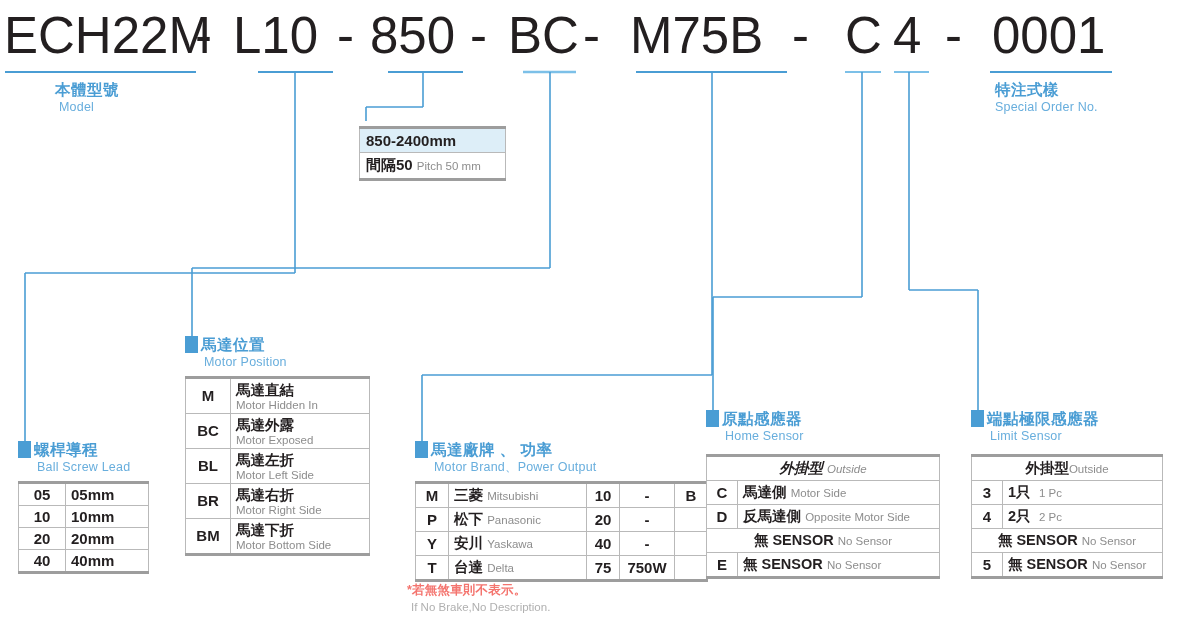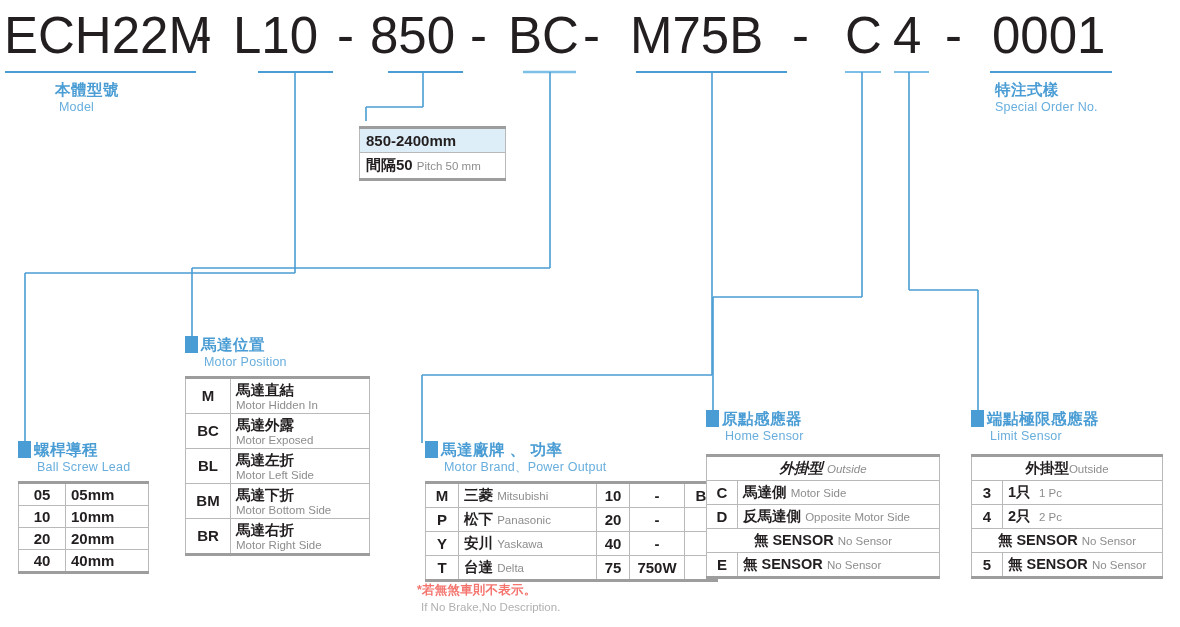--- a/index.html
+++ b/index.html
@@ -205,38 +205,38 @@
       </td>
     </tr>
     <tr>
       <td class="code" style="height:32px;">BL</td>
       <td class="val" style="padding:2px 5px;">
         <span class="cjk">馬達左折</span>
         <span class="en-u">Motor Left Side</span>
       </td>
     </tr>
     <tr>
+      <td class="code" style="height:32px;">BR</td>
+      <td class="val" style="padding:2px 5px;">
+        <span class="cjk">馬達右折</span>
+        <span class="en-u">Motor Right Side</span>
+      </td>
+    </tr>
+    <tr>
       <td class="code" style="height:32px;">BM</td>
       <td class="val" style="padding:2px 5px;">
         <span class="cjk">馬達下折</span>
         <span class="en-u">Motor Bottom Side</span>
       </td>
     </tr>
-    <tr>
-      <td class="code" style="height:32px;">BR</td>
-      <td class="val" style="padding:2px 5px;">
-        <span class="cjk">馬達右折</span>
-        <span class="en-u">Motor Right Side</span>
-      </td>
-    </tr>
-  </tbody>
-    </table>
-</div>
-
-<div class="grp" style="left:415px;top:441px;margin-left:10px;">
+  </tbody>
+    </table>
+</div>
+
+<div class="grp" style="left:415px;top:441px;">
   <div class="grp-head">
     <span class="sq"></span><span class="t-cn">馬達廠牌 、 功率</span>
     <span class="t-en">Motor Brand、Power Output</span>
   </div>
   <table class="spec">
     <tbody>
         <tr>
       <td class="code" style="width:22px;height:23px;">M</td>
       <td class="val" style="width:127px;"><span class="cjk">三菱</span> <span class="en">Mitsubishi</span></td>
       <td class="code" style="width:22px;">10</td>

